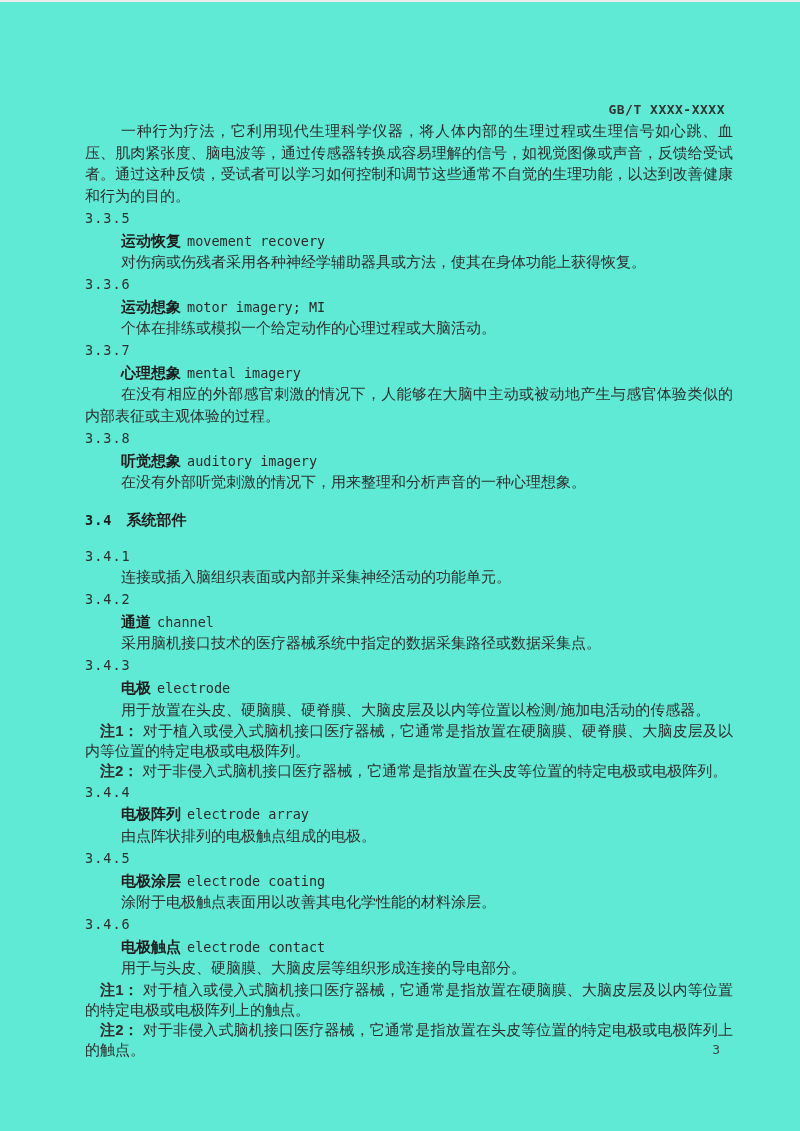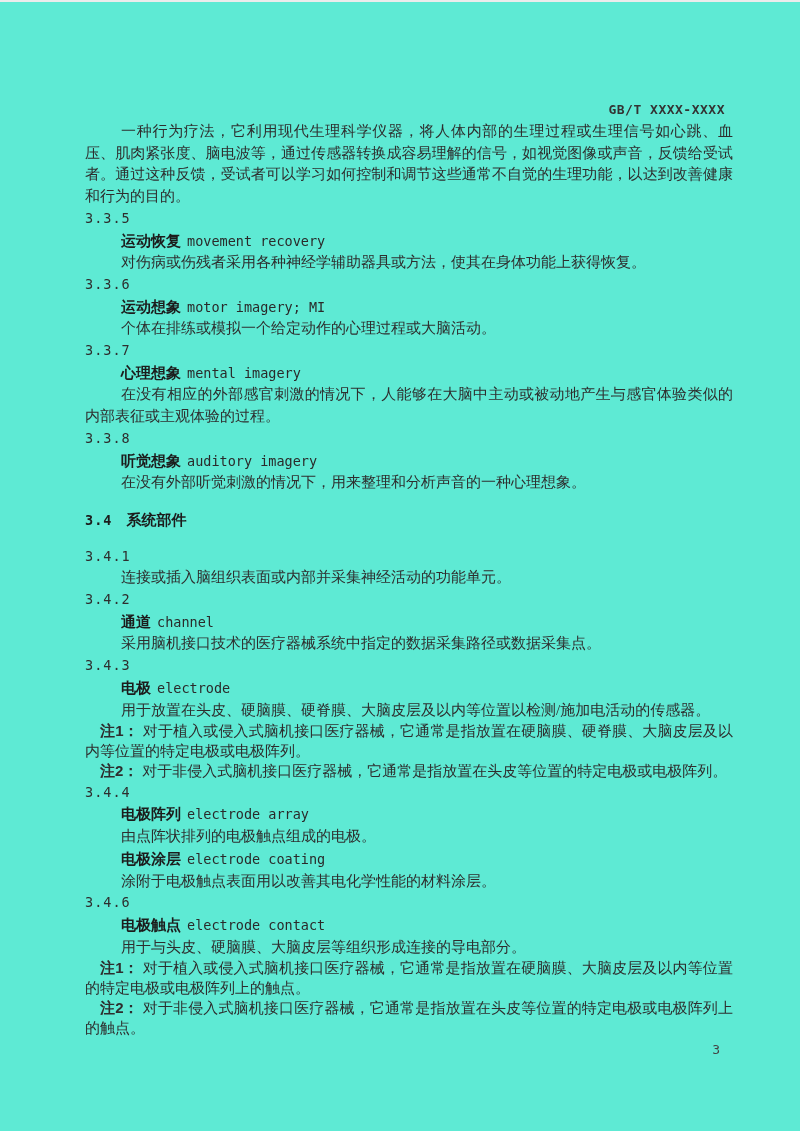--- a/index.html
+++ b/index.html
@@ -114,20 +114,21 @@
       <div class="term-line"><span class="term-zh">通道</span><span class="term-en">channel</span></div>
       <p class="para">采用脑机接口技术的医疗器械系统中指定的数据采集路径或数据采集点。</p>
       <div class="clause-num">3.4.3</div>
       <div class="term-line"><span class="term-zh">电极</span><span class="term-en">electrode</span></div>
       <p class="para">用于放置在头皮、硬脑膜、硬脊膜、大脑皮层及以内等位置以检测/施加电活动的传感器。</p>
       <div class="note"><span class="note-label">注1：</span><span>对于植入或侵入式脑机接口医疗器械，它通常是指放置在硬脑膜、硬脊膜、大脑皮层及以内等位置的特定电极或电极阵列。</span></div>
       <div class="note"><span class="note-label">注2：</span><span>对于非侵入式脑机接口医疗器械，它通常是指放置在头皮等位置的特定电极或电极阵列。</span></div>
       <div class="clause-num">3.4.4</div>
       <div class="term-line"><span class="term-zh">电极阵列</span><span class="term-en">electrode array</span></div>
       <p class="para">由点阵状排列的电极触点组成的电极。</p>
+      <div class="clause-num">3.4.5</div>
       <div class="term-line"><span class="term-zh">电极涂层</span><span class="term-en">electrode coating</span></div>
       <p class="para">涂附于电极触点表面用以改善其电化学性能的材料涂层。</p>
       <div class="clause-num">3.4.6</div>
       <div class="term-line"><span class="term-zh">电极触点</span><span class="term-en">electrode contact</span></div>
       <p class="para">用于与头皮、硬脑膜、大脑皮层等组织形成连接的导电部分。</p>
       <div class="note"><span class="note-label">注1：</span><span>对于植入或侵入式脑机接口医疗器械，它通常是指放置在硬脑膜、大脑皮层及以内等位置的特定电极或电极阵列上的触点。</span></div>
       <div class="note"><span class="note-label">注2：</span><span>对于非侵入式脑机接口医疗器械，它通常是指放置在头皮等位置的特定电极或电极阵列上的触点。</span></div>
     </div>
 
   <div class="page-number">3</div>

